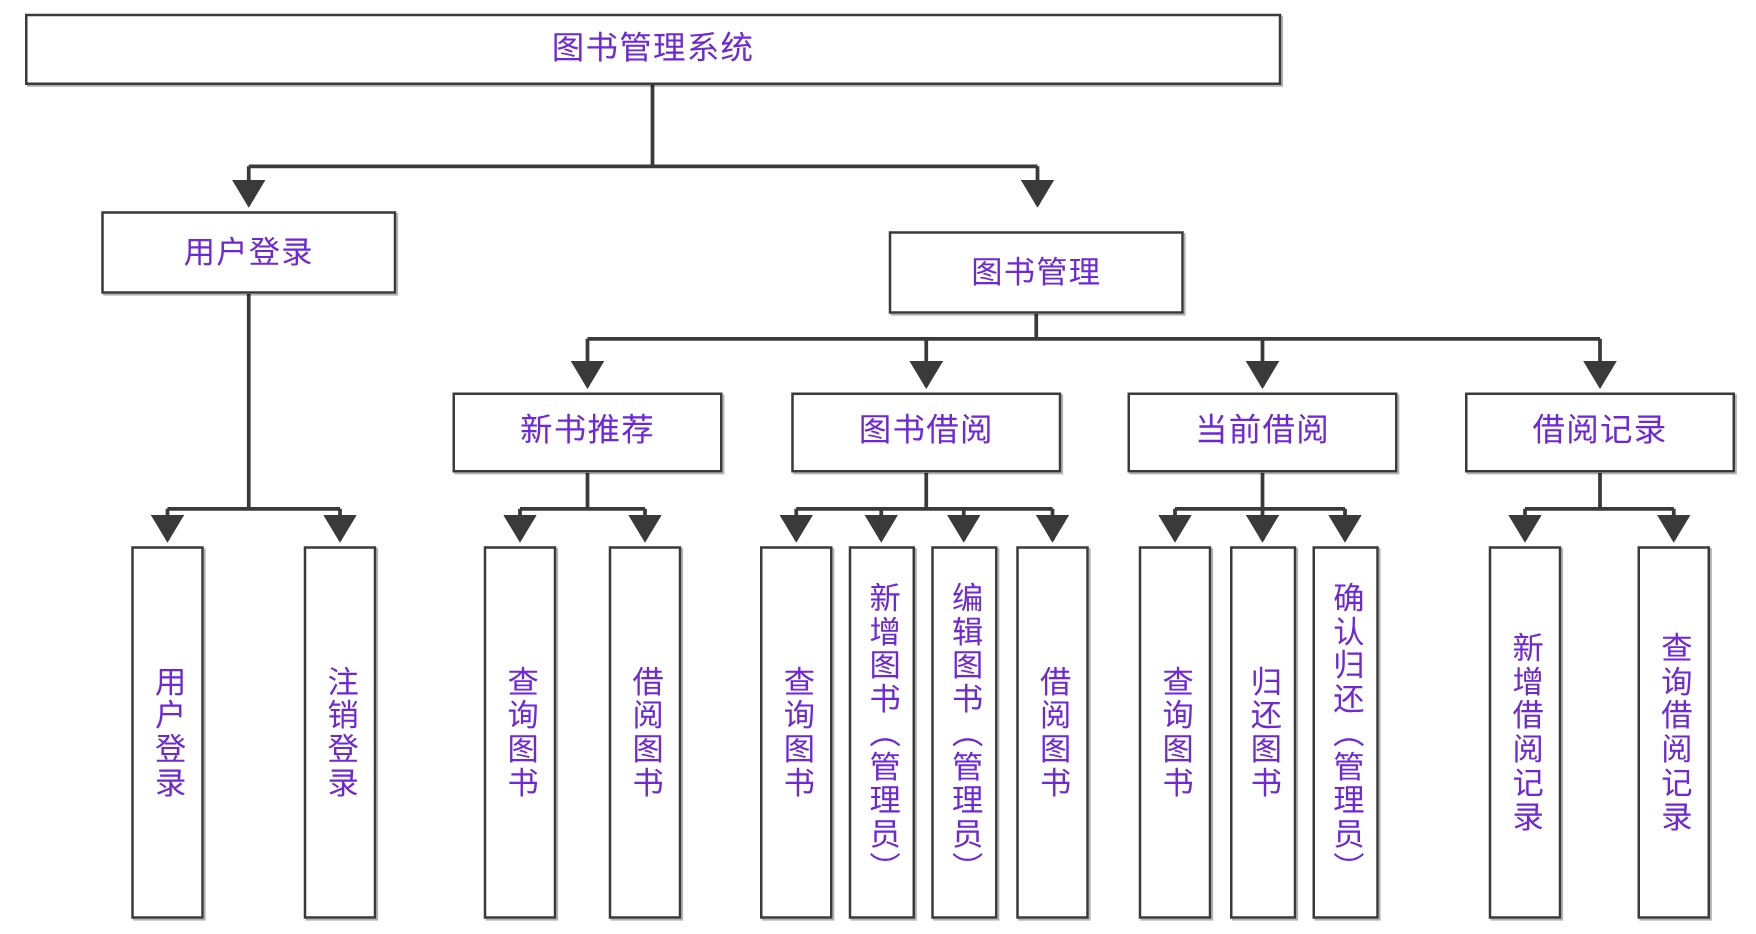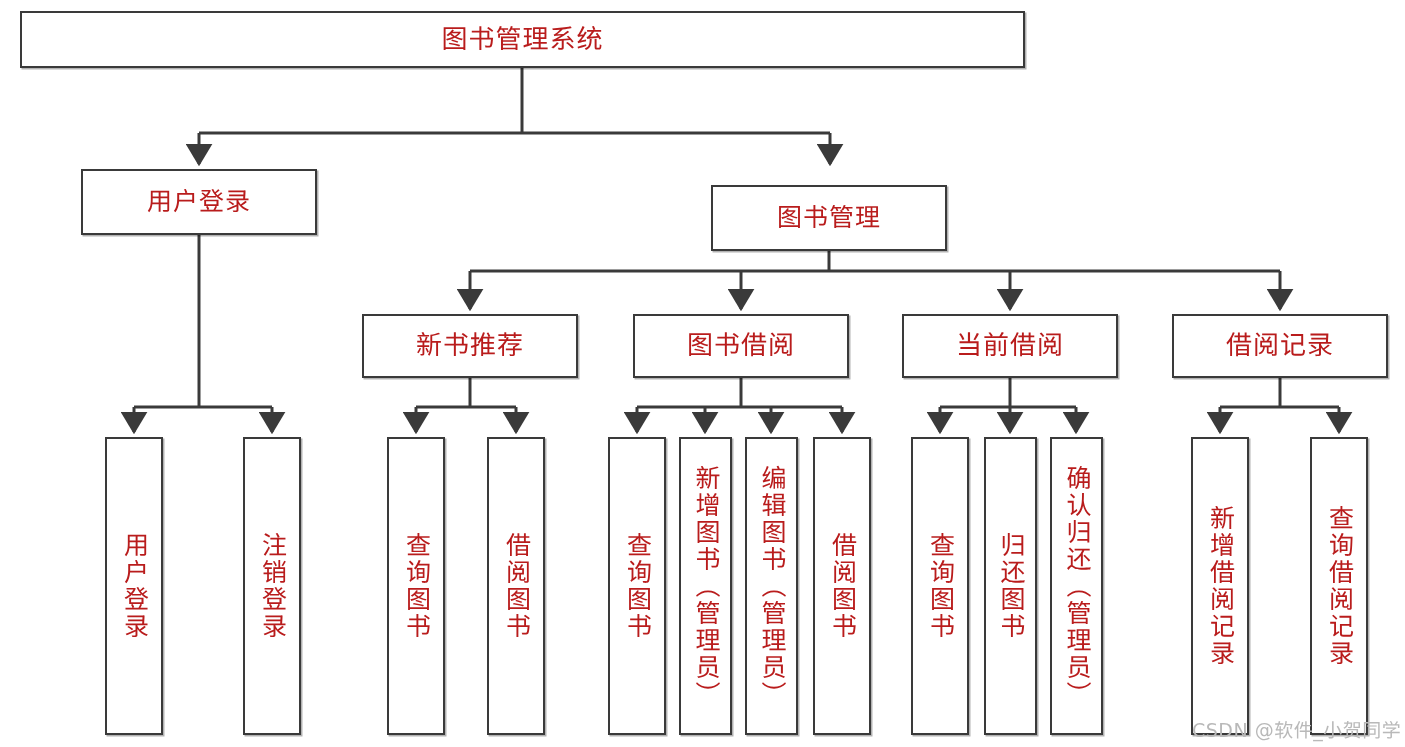--- a/index.html
+++ b/index.html
@@ -30,21 +30,21 @@
     position: absolute;
     box-sizing: border-box;
     background: #ffffff;
     border: 2px solid #3a3a3a;
     display: flex;
     align-items: center;
     justify-content: center;
     box-shadow: 1.5px 1.5px 0 rgba(0,0,0,0.30);
   }
   .node .label {
-    color: #b91c1c;
+    color: #6d28d9;
     font-size: 25px;
     line-height: 1.22;
     letter-spacing: 1px;
     white-space: nowrap;
     text-align: center;
   }
   .node.vertical .label {
     writing-mode: vertical-rl;
     text-orientation: upright;
     font-size: 25px;
@@ -202,15 +202,14 @@
   </div>
 
   <div class="node level-4 vertical" style="left: 1191px; top: 437px; width: 58px; height: 298px;">
     <span class="label">新增借阅记录</span>
   </div>
 
   <div class="node level-4 vertical" style="left: 1310px; top: 437px; width: 58px; height: 298px;">
     <span class="label">查询借阅记录</span>
   </div>
 
-  <div class="watermark" style="left:1192px; top:715px;">CSDN @软件_小贺同学</div>
 
 </div>
 
 </body></html>

